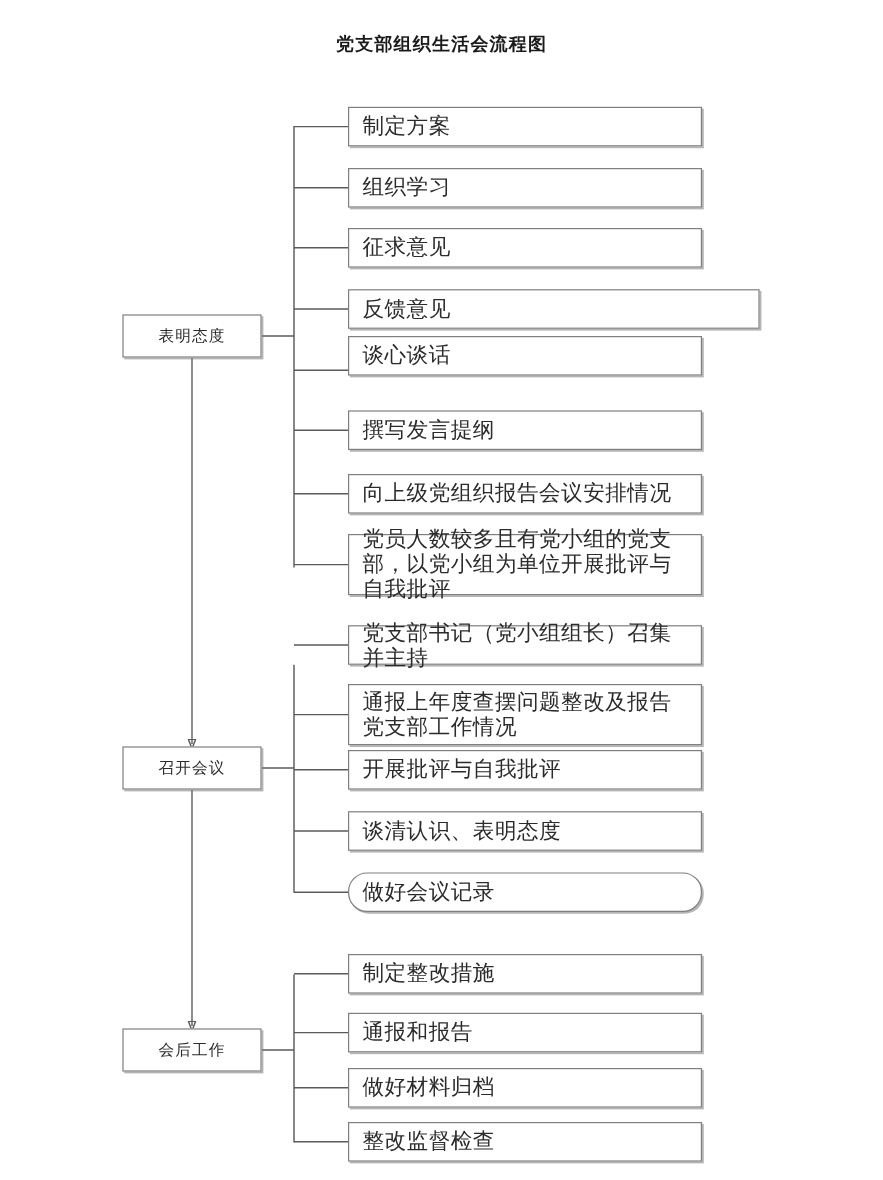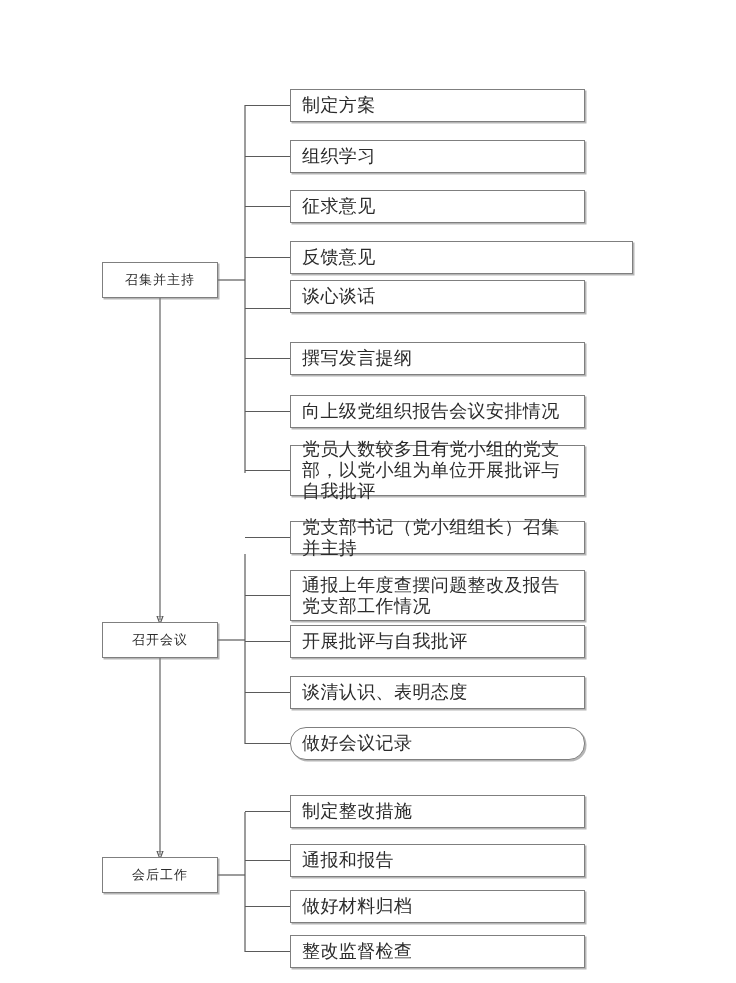--- a/index.html
+++ b/index.html
@@ -77,20 +77,21 @@
   svg#wires .arrowline {
     stroke: #6e6e6e;
     stroke-width: 1.3;
   }
 </style>
 </head>
 <body>
 
 <div id="canvas">
 
+  <div id="title">党支部组织生活会流程图</div>
 
   <svg id="wires" viewBox="0 0 736 983" xmlns="http://www.w3.org/2000/svg">
     <defs>
       <marker id="arrowhead" markerWidth="8" markerHeight="8" refX="4" refY="4" orient="auto" markerUnits="userSpaceOnUse">
         <path d="M0,1 L8,4 L0,7 z" fill="#6e6e6e" stroke="none"></path>
       </marker>
     </defs>
     <g id="wire-group">
         <line x1="245" y1="105" x2="245" y2="473"></line>
         <line x1="218" y1="280" x2="245" y2="280"></line>
@@ -115,21 +116,21 @@
         <line x1="245" y1="860.5" x2="290" y2="860.5"></line>
         <line x1="245" y1="906.5" x2="290" y2="906.5"></line>
         <line x1="245" y1="951.5" x2="290" y2="951.5"></line>
         <line x1="160" y1="298" x2="160" y2="620" class="arrowline" marker-end="url(#arrowhead)"></line>
         <line x1="160" y1="658" x2="160" y2="855" class="arrowline" marker-end="url(#arrowhead)"></line>
       </g>
   </svg>
 
   <div id="nodes-layer">
       <div class="node stage-node" style="left: 102px; top: 262px; width: 116px; height: 36px;">
-        <span>召集并主持</span>
+        <span>表明态度</span>
       </div>
       <div class="node task-node" style="left: 290px; top: 89px; width: 295px; height: 33px;">
         <span class="txt">制定方案</span>
       </div>
       <div class="node task-node" style="left: 290px; top: 140px; width: 295px; height: 33px;">
         <span class="txt">组织学习</span>
       </div>
       <div class="node task-node" style="left: 290px; top: 190px; width: 295px; height: 33px;">
         <span class="txt">征求意见</span>
       </div>

